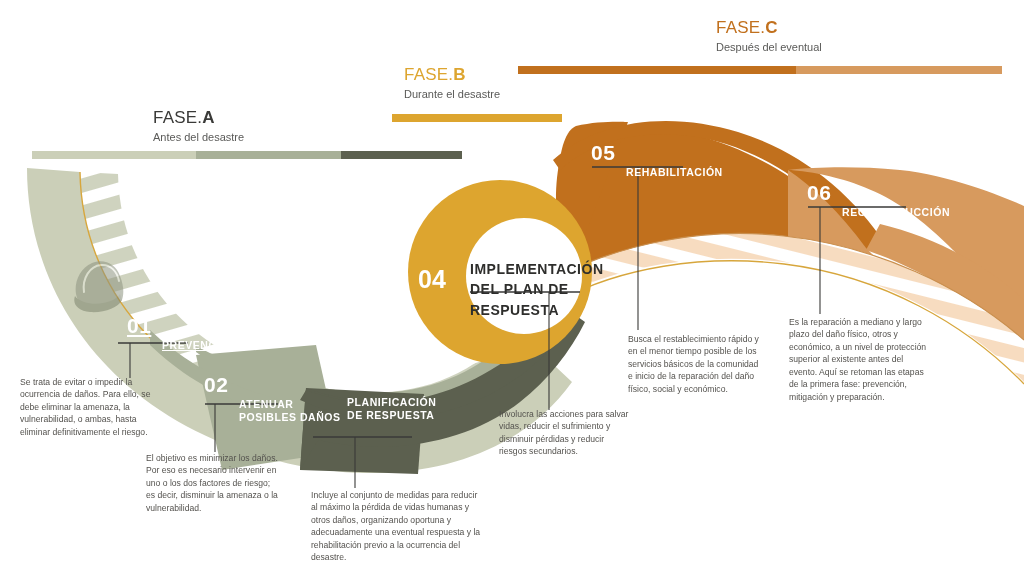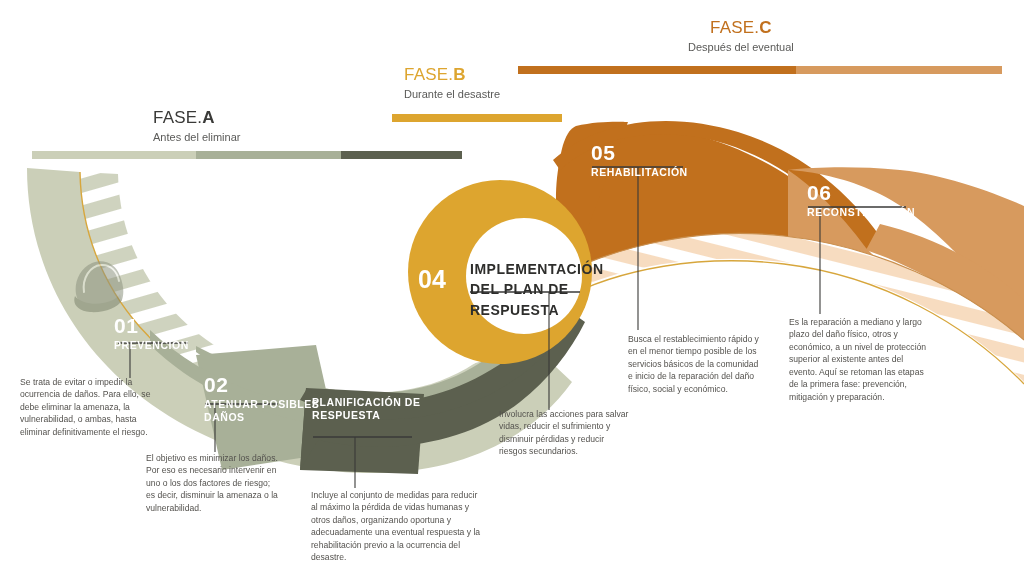--- a/index.html
+++ b/index.html
@@ -18,21 +18,21 @@
 
   
   .phase-title{font-size:17px;letter-spacing:.2px;line-height:1.15;white-space:nowrap;}
   .phase-title .lite{font-weight:400;}
   .phase-title .bold{font-weight:700;}
   .phase-sub{font-size:11px;color:#5a5a58;margin-top:3px;white-space:nowrap;font-weight:400;}
 
   
   .step{position:absolute;color:#ffffff;}
   .step .num{font-size:21px;font-weight:700;line-height:1;letter-spacing:.5px;margin-top:7px;}
-  .step .nm{font-size:10.5px;font-weight:700;letter-spacing:.55px;line-height:1.25;margin-top:3px;text-transform:uppercase;}
+  .step .nm{font-size:10.5px;font-weight:700;letter-spacing:.55px;line-height:1.25;margin-top:3px;text-transform:uppercase;margin-left:35px;}
 
   
   .desc{position:absolute;font-size:8.6px;line-height:1.45;color:#54524e;}
 
   
   .hub{position:absolute;}
   .hub .ht{font-size:14px;font-weight:700;letter-spacing:.5px;line-height:1.45;color:#2e2e2c;}
   .hub .hnum{position:absolute;color:#fff;font-size:25px;font-weight:700;}
 </style>
 </head>
@@ -285,48 +285,48 @@
 
       <path d="M 808,207 L 906,207" stroke-width="1.6"></path>
       <path d="M 820,207 L 820,314" stroke-width="1.1"></path>
     </g>
   </svg>
 
   <div class="ov" style="left:153px;top:108px;">
     <div class="phase-title" style="color:#3a3a38;">
       <span class="lite">FASE.</span><span class="bold">A</span>
     </div>
-    <div class="phase-sub">Antes del eliminar</div>
+    <div class="phase-sub">Antes del desastre</div>
   </div>
   <div class="ov" style="left:32px;top:151px;width:430px;height:8px;display:flex;">
     <div style="flex:1.35;background:#cbcfb8;"></div>
     <div style="flex:1.2;background:#a8b098;"></div>
     <div style="flex:1.0;background:#5c604f;"></div>
   </div>
 
   <div class="ov" style="left:404px;top:65px;">
     <div class="phase-title" style="color:#dda52f;">
       <span class="lite">FASE.</span><span class="bold">B</span>
     </div>
     <div class="phase-sub">Durante el desastre</div>
   </div>
   <div class="ov" style="left:392px;top:114px;width:170px;height:8px;background:#dda52f;"></div>
 
-  <div class="ov" style="left:688px;top:18px;text-align:center;">
+  <div class="ov" style="left:716px;top:18px;">
     <div class="phase-title" style="color:#c1701d;">
       <span class="lite">FASE.</span><span class="bold">C</span>
     </div>
     <div class="phase-sub">Después del eventual</div>
   </div>
   <div class="ov" style="left:518px;top:66px;width:484px;height:8px;display:flex;">
     <div style="flex:1.35;background:#c1701d;"></div>
     <div style="flex:1.0;background:#d79a5e;"></div>
   </div>
 
-  <div class="step" style="left:114px;top:308px;width:130px;">
+  <div class="step" style="left:127px;top:308px;width:130px;text-decoration:underline;">
     <div class="num">01</div>
     <div class="nm">PREVENCIÓN</div>
   </div>
 
   <div class="step" style="left:204px;top:367px;width:150px;">
     <div class="num">02</div>
     <div class="nm">ATENUAR POSIBLES DAÑOS</div>
   </div>
 
   <div class="step" style="left:312px;top:393px;width:140px;">

